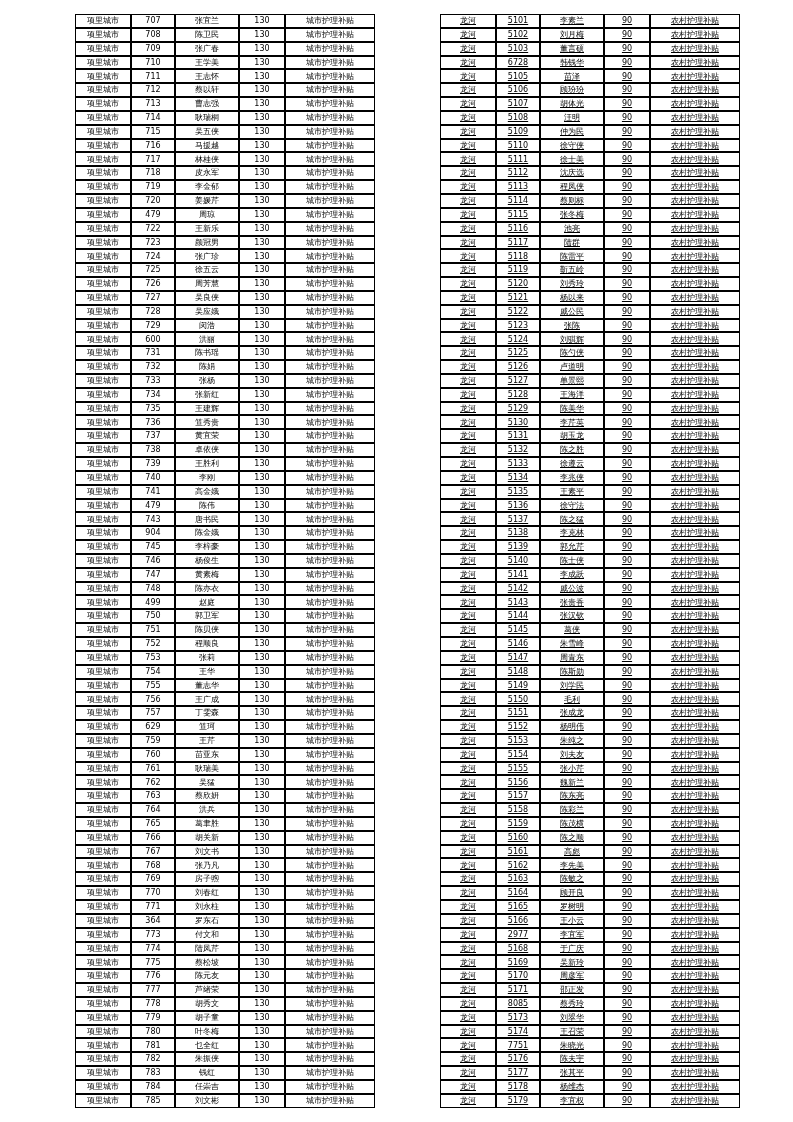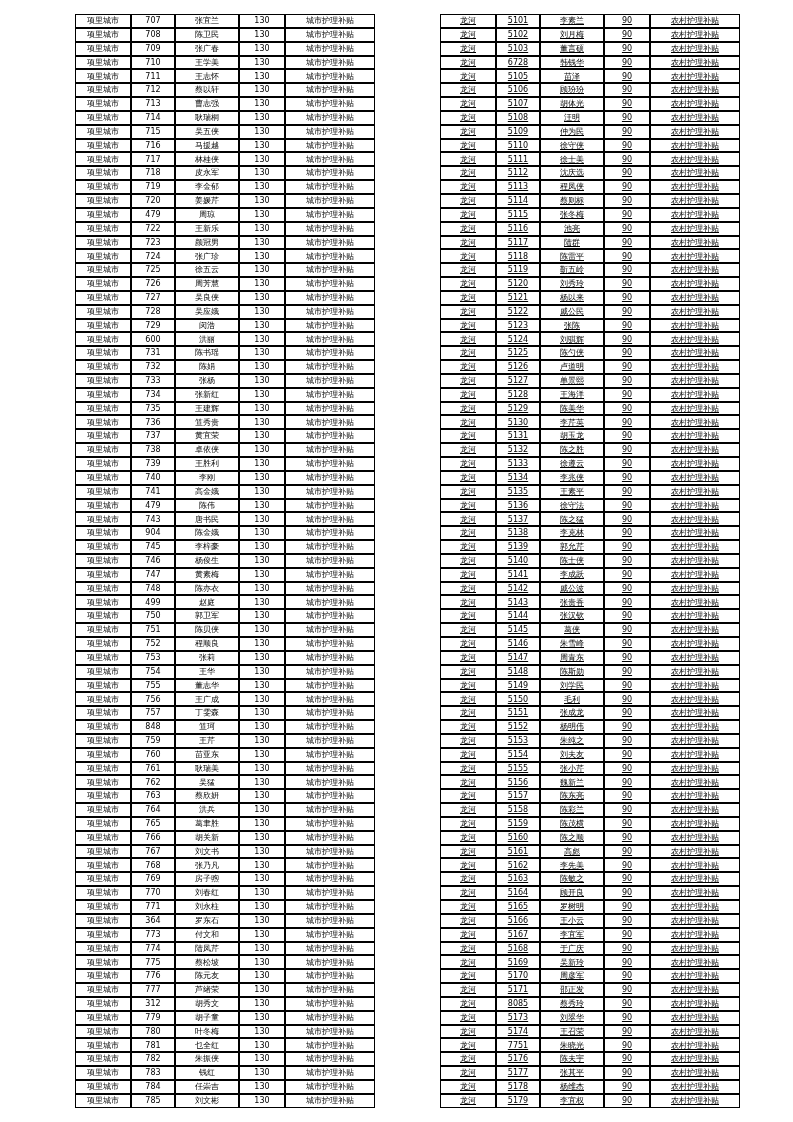--- a/index.html
+++ b/index.html
@@ -411,21 +411,21 @@
         </tr>
         <tr>
           <td>项里城市</td>
           <td>757</td>
           <td>丁雯森</td>
           <td>130</td>
           <td>城市护理补贴</td>
         </tr>
         <tr>
           <td>项里城市</td>
-          <td>848</td>
+          <td>629</td>
           <td>笪珂</td>
           <td>130</td>
           <td>城市护理补贴</td>
         </tr>
         <tr>
           <td>项里城市</td>
           <td>759</td>
           <td>王芹</td>
           <td>130</td>
           <td>城市护理补贴</td>
@@ -551,21 +551,21 @@
         </tr>
         <tr>
           <td>项里城市</td>
           <td>777</td>
           <td>芦绪荣</td>
           <td>130</td>
           <td>城市护理补贴</td>
         </tr>
         <tr>
           <td>项里城市</td>
-          <td>312</td>
+          <td>778</td>
           <td>胡秀文</td>
           <td>130</td>
           <td>城市护理补贴</td>
         </tr>
         <tr>
           <td>项里城市</td>
           <td>779</td>
           <td>胡子童</td>
           <td>130</td>
           <td>城市护理补贴</td>
@@ -1081,21 +1081,21 @@
         </tr>
         <tr>
           <td>龙河</td>
           <td>5166</td>
           <td>王小云</td>
           <td>90</td>
           <td>农村护理补贴</td>
         </tr>
         <tr>
           <td>龙河</td>
-          <td>5167</td>
+          <td>2977</td>
           <td>李宜军</td>
           <td>90</td>
           <td>农村护理补贴</td>
         </tr>
         <tr>
           <td>龙河</td>
           <td>5168</td>
           <td>于广庆</td>
           <td>90</td>
           <td>农村护理补贴</td>

